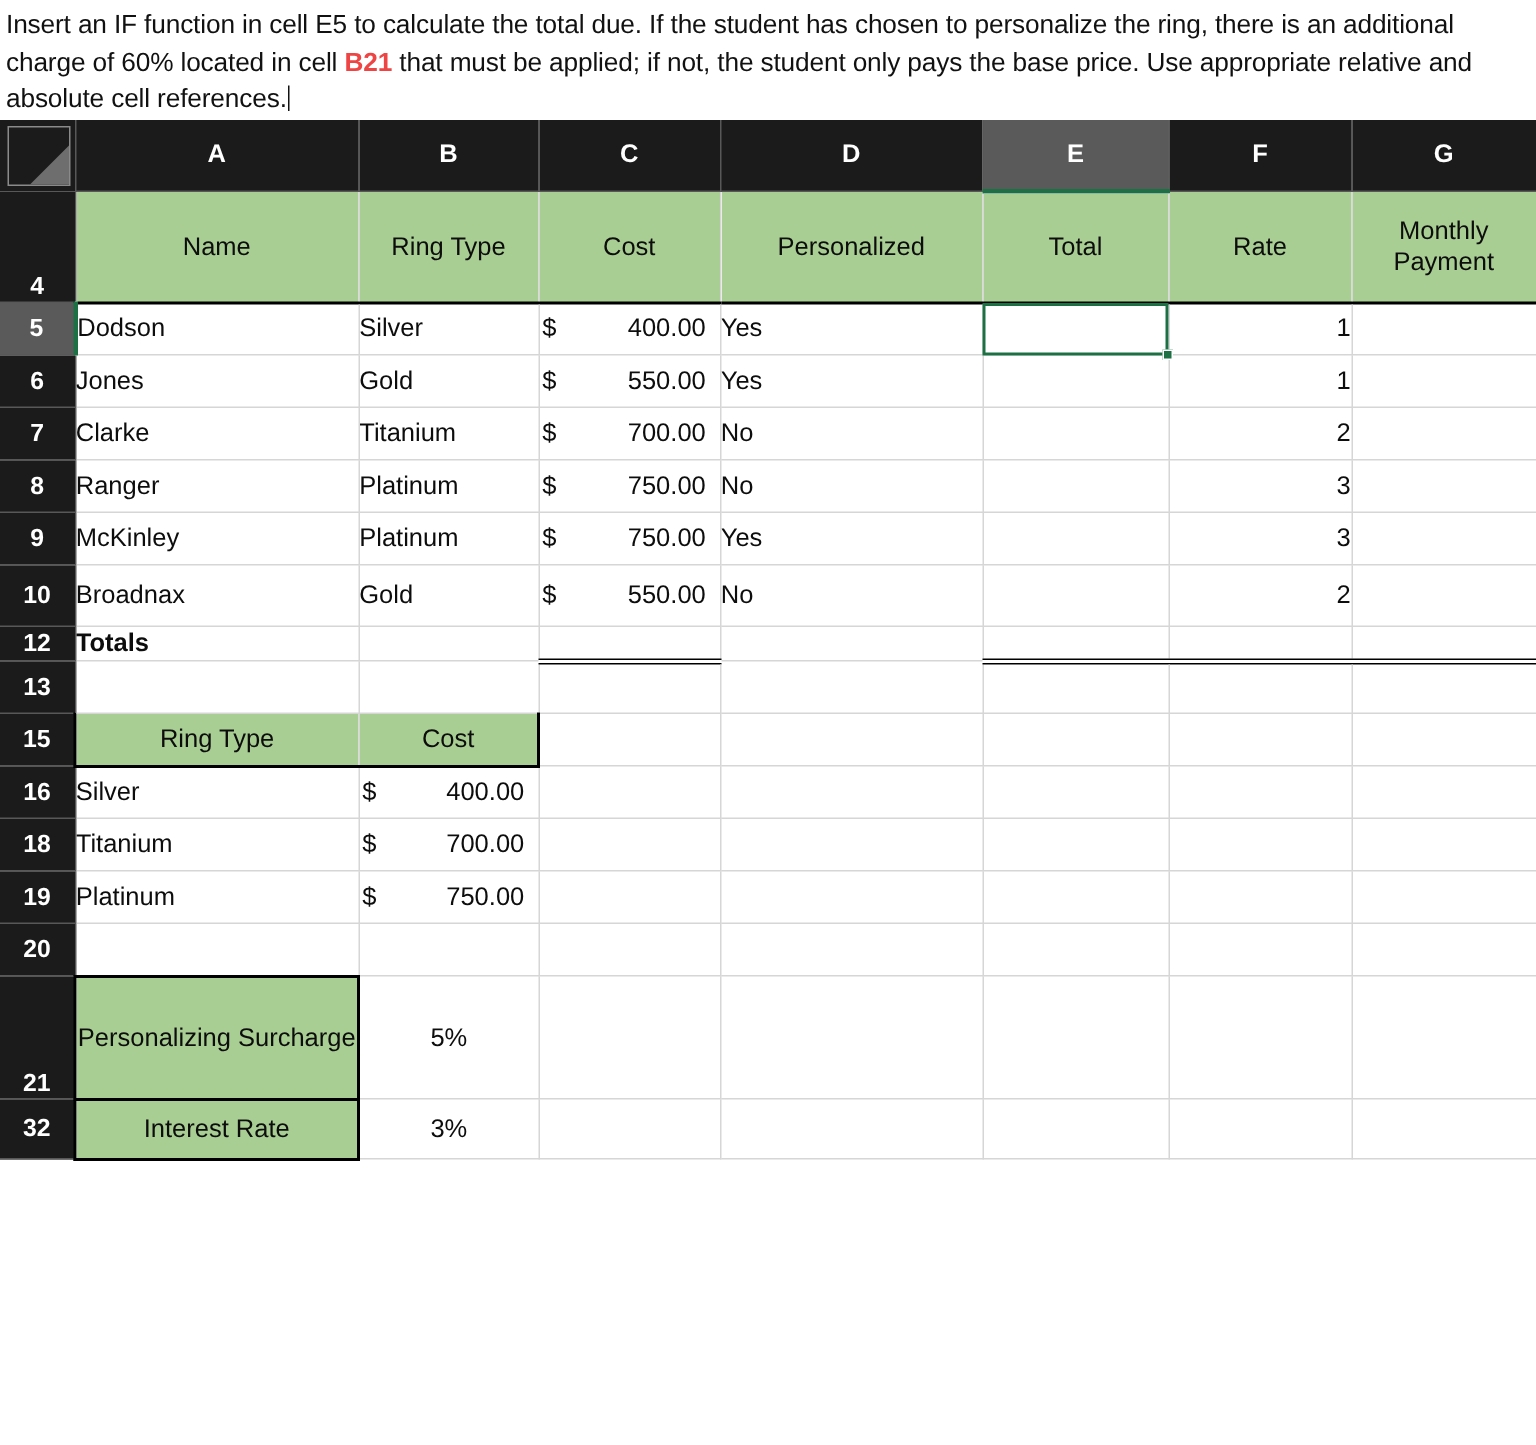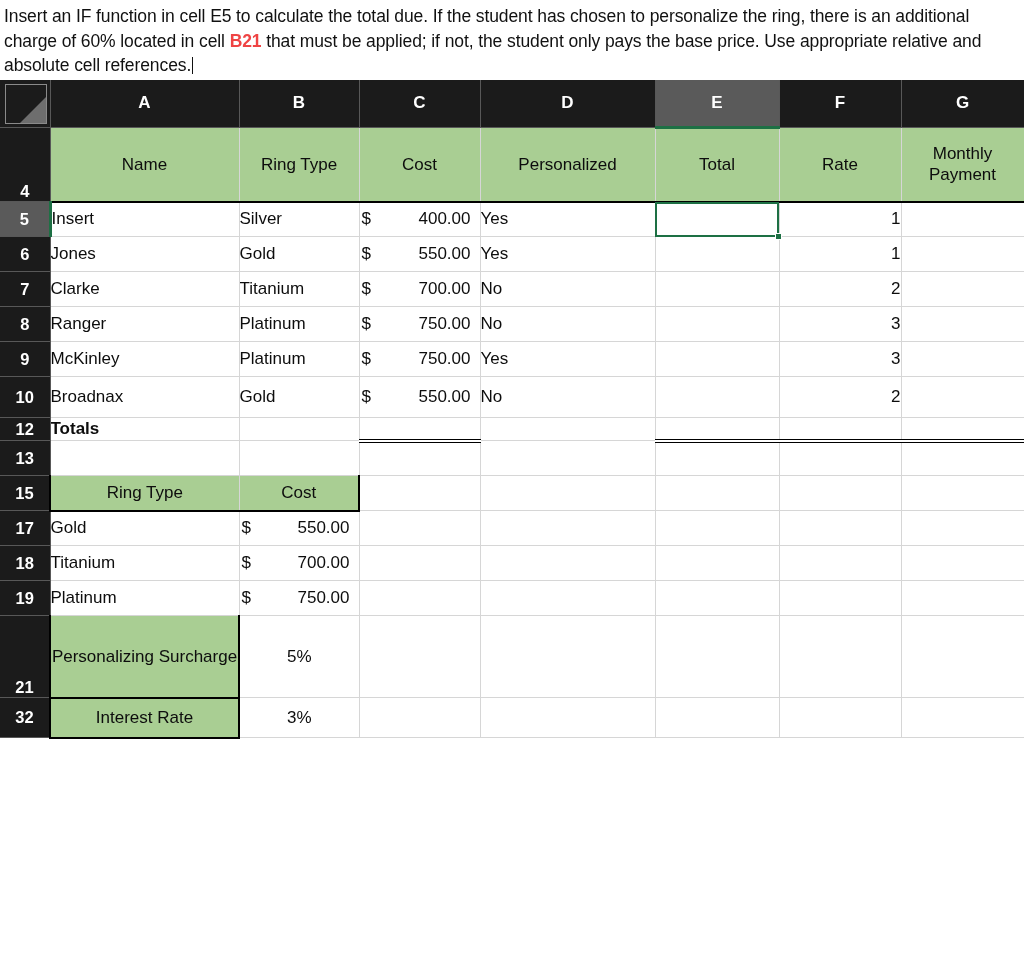--- a/index.html
+++ b/index.html
@@ -183,21 +183,21 @@
     <td class="c green bb-black">Ring Type</td>
     <td class="c green bb-black">Cost</td>
     <td class="c green bb-black">Personalized</td>
     <td class="c green bb-black">Total</td>
     <td class="c green bb-black">Rate</td>
     <td class="c green bb-black">Monthly Payment</td>
   </tr>
 
   <tr style="height:35px">
     <td class="rowhdr sel">5</td>
-    <td class="c">Insert</td>
+    <td class="c">Dodson</td>
     <td class="c">Silver</td>
     <td class="c">
             <span class="money">
               <span>$</span>
               <span>400.00</span>
             </span>
           </td>
     <td class="c">Yes</td>
     <td class="c"></td>
     <td class="c right">1</td>
@@ -306,26 +306,26 @@
     <td class="c green bt-black bb-black bl-black">Ring Type</td>
     <td class="c green bt-black bb-black br-black">Cost</td>
     <td class="c"></td>
           <td class="c"></td>
     <td class="c"></td>
           <td class="c"></td>
     <td class="c"></td>
   </tr>
 
   <tr style="height:35px">
-    <td class="rowhdr">17</td>
-    <td class="c">Gold</td>
-    <td class="c">
-            <span class="money">
-              <span>$</span>
-              <span>550.00</span>
+    <td class="rowhdr">16</td>
+    <td class="c">Silver</td>
+    <td class="c">
+            <span class="money">
+              <span>$</span>
+              <span>400.00</span>
             </span>
           </td>
     <td class="c"></td>
           <td class="c"></td>
     <td class="c"></td>
           <td class="c"></td>
     <td class="c"></td>
   </tr>
   <tr style="height:35px">
     <td class="rowhdr">18</td>
@@ -351,20 +351,30 @@
               <span>750.00</span>
             </span>
           </td>
     <td class="c"></td>
           <td class="c"></td>
     <td class="c"></td>
           <td class="c"></td>
     <td class="c"></td>
   </tr>
 
+  <tr style="height:35px">
+    <td class="rowhdr">20</td>
+    <td class="c bb-black"></td>
+    <td class="c"></td>
+    <td class="c"></td>
+          <td class="c"></td>
+    <td class="c"></td>
+          <td class="c"></td>
+    <td class="c"></td>
+  </tr>
 
   <tr style="height:82px">
     <td class="rowhdr tall">21</td>
     <td class="c green bl-black br-black bb-black">Personalizing Surcharge</td>
     <td class="c center">5%</td>
     <td class="c"></td>
           <td class="c"></td>
     <td class="c"></td>
           <td class="c"></td>
     <td class="c"></td>

